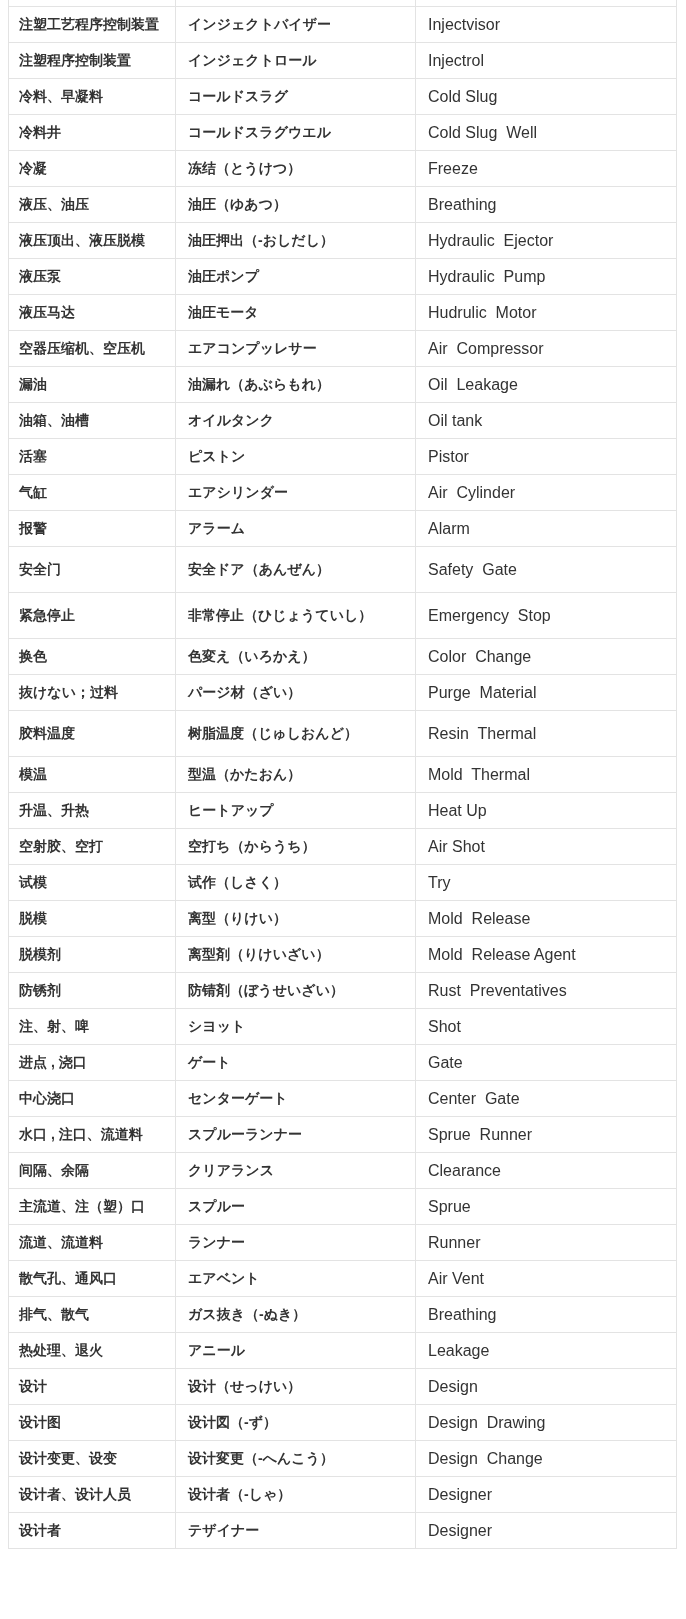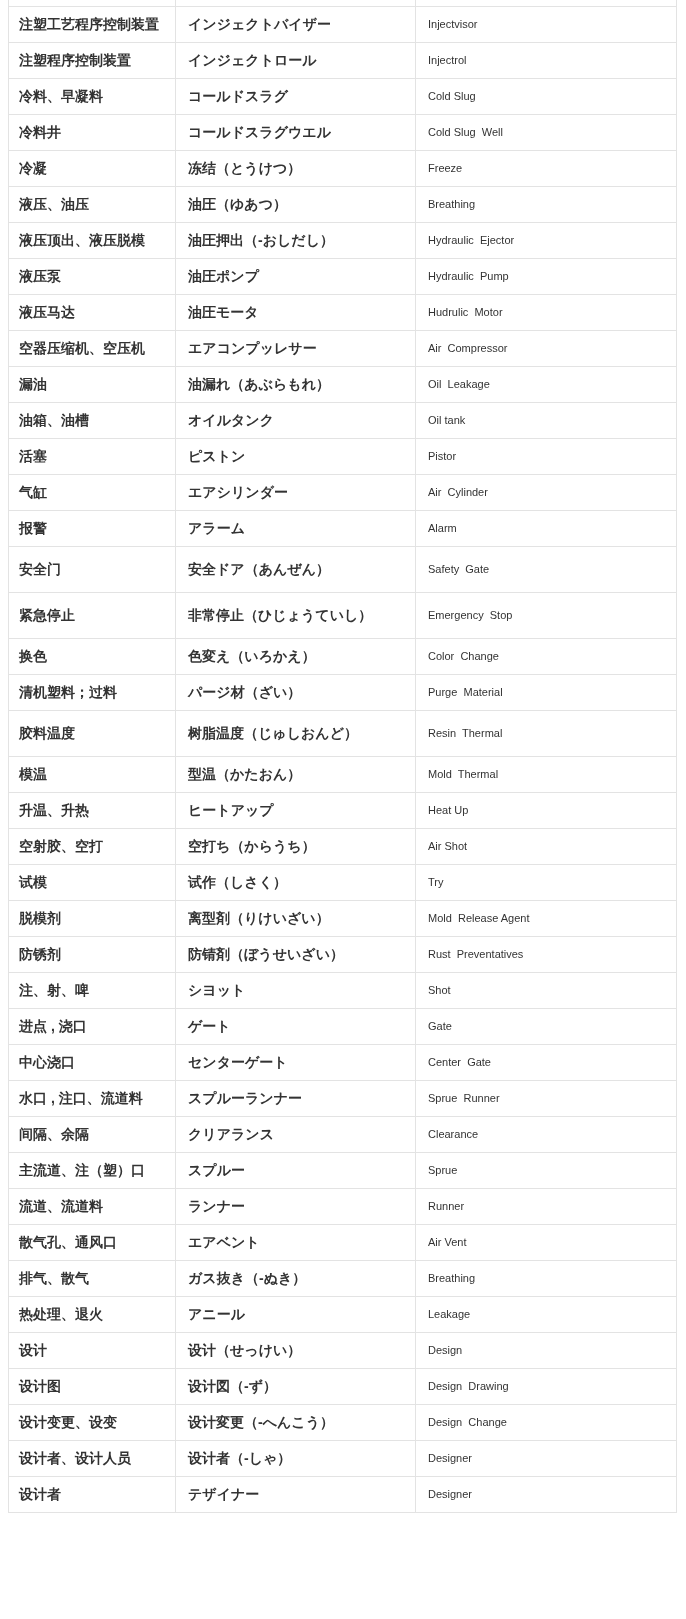--- a/index.html
+++ b/index.html
@@ -33,21 +33,21 @@
   }
   td.cn {
     font-weight: bold;
     padding-left: 10px;
   }
   td.ja {
     font-weight: bold;
   }
   td.en {
     font-weight: normal;
-    font-size: 11px;
+    font-size: 16px;
   }
   tr.tall td {
     padding-top: 10px;
     padding-bottom: 10px;
   }
   tr.spacer td {
     height: 7px;
     padding: 0;
     border-top: none;
   }
@@ -151,21 +151,21 @@
     <td class="cn">紧急停止</td>
     <td class="ja">非常停止（ひじょうていし）</td>
     <td class="en">Emergency  Stop</td>
   </tr>
       <tr>
     <td class="cn">换色</td>
     <td class="ja">色変え（いろかえ）</td>
     <td class="en">Color  Change</td>
   </tr>
       <tr>
-    <td class="cn">清机塑料；过料</td>
+    <td class="cn">抜けない；过料</td>
     <td class="ja">パージ材（ざい）</td>
     <td class="en">Purge  Material</td>
   </tr>
       <tr class="tall">
     <td class="cn">胶料温度</td>
     <td class="ja">树脂温度（じゅしおんど）</td>
     <td class="en">Resin  Thermal</td>
   </tr>
       <tr>
     <td class="cn">模温</td>
@@ -181,20 +181,25 @@
     <td class="cn">空射胶、空打</td>
     <td class="ja">空打ち（からうち）</td>
     <td class="en">Air Shot</td>
   </tr>
       <tr>
     <td class="cn">试模</td>
     <td class="ja">试作（しさく）</td>
     <td class="en">Try</td>
   </tr>
       <tr>
+    <td class="cn">脱模</td>
+    <td class="ja">离型（りけい）</td>
+    <td class="en">Mold  Release</td>
+  </tr>
+      <tr>
     <td class="cn">脱模剂</td>
     <td class="ja">离型剤（りけいざい）</td>
     <td class="en">Mold  Release Agent</td>
   </tr>
       <tr>
     <td class="cn">防锈剂</td>
     <td class="ja">防锖剤（ぼうせいざい）</td>
     <td class="en">Rust  Preventatives</td>
   </tr>
       <tr>

